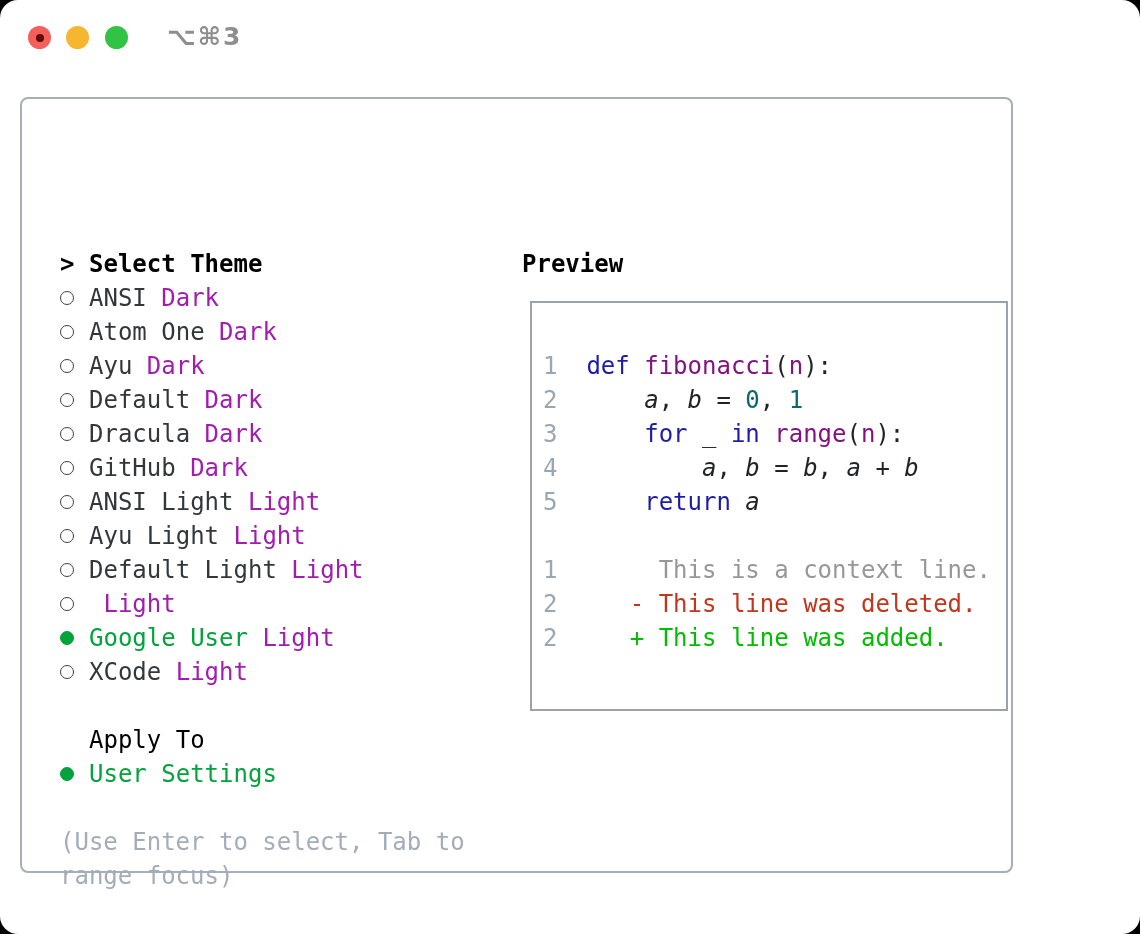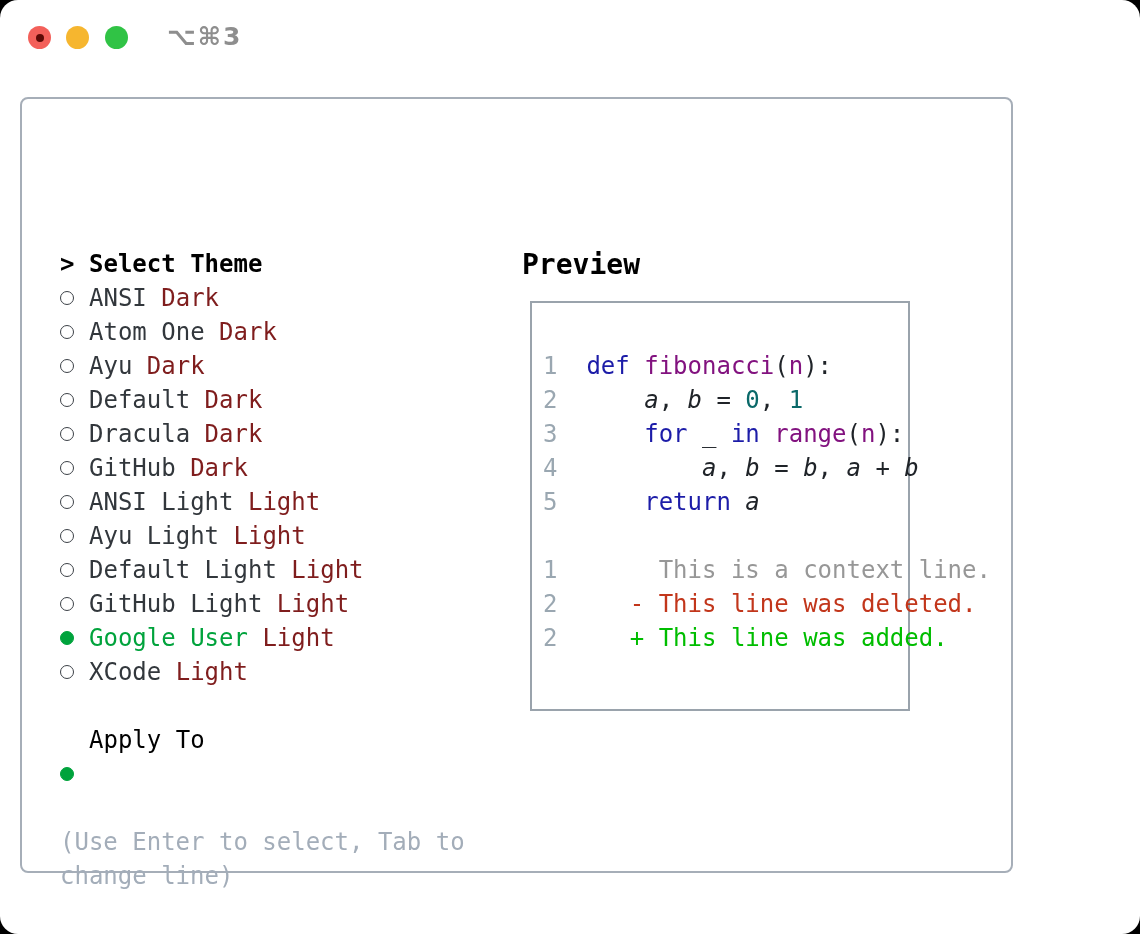--- a/index.html
+++ b/index.html
@@ -28,27 +28,27 @@
   .row{height:34px;display:flex;align-items:center;white-space:pre;}
   .marker-cell{display:inline-flex;width:29px;align-items:center;flex:none;}
   .pointer{font-weight:bold;color:#000;}
   .dot{width:14px;height:14px;border-radius:50%;box-sizing:border-box;
        border:1.7px solid #3c4147;background:transparent;}
   .dot.sel{background:#00a33c;border-color:#00a33c;}
   .hdr{font-weight:bold;color:#000;}
   .sub-hdr{color:#000;}
   .item-name{color:#32373c;}
   .sel-text{color:#00a33c;}
-  .variant{color:#7f1d1d;}
+  .variant{color:#a21caf;}
   .help-line{height:34px;display:flex;align-items:center;white-space:pre;color:#a3adb9;text-align:center;}
 
   
   .preview-title{position:absolute;left:500px;top:148px;height:34px;display:flex;
-                 align-items:center;font-size:28px;font-weight:bold;color:#000;}
-  .preview-box{position:absolute;left:508px;top:202px;width:380px;height:410px;
+                 align-items:center;font-size:24px;font-weight:bold;color:#000;}
+  .preview-box{position:absolute;left:508px;top:202px;width:478px;height:410px;
                border:2px solid #9aa3ac;box-sizing:border-box;}
   .code{position:absolute;left:11px;top:46px;font-size:24px;line-height:34px;white-space:pre;}
   .code-line{height:34px;}
   .lnum{display:inline-block;width:43.4px;color:#9aa7b1;}
   .tk-kw{color:#1c1ca8;}
   .tk-fn{color:#82127f;}
   .tk-nm{color:#0a6969;}
   .tk-pl{color:#1f2328;}
   .tk-var{color:#1f2328;font-style:italic;}
   .tk-ctx{color:#979797;}
@@ -78,40 +78,40 @@
       <div id="theme-list">
           <div class="row"><span class="marker-cell"><span class="dot"></span></span><span class="item-name">ANSI</span><span class="variant"> Dark</span></div>
           <div class="row"><span class="marker-cell"><span class="dot"></span></span><span class="item-name">Atom One</span><span class="variant"> Dark</span></div>
           <div class="row"><span class="marker-cell"><span class="dot"></span></span><span class="item-name">Ayu</span><span class="variant"> Dark</span></div>
           <div class="row"><span class="marker-cell"><span class="dot"></span></span><span class="item-name">Default</span><span class="variant"> Dark</span></div>
           <div class="row"><span class="marker-cell"><span class="dot"></span></span><span class="item-name">Dracula</span><span class="variant"> Dark</span></div>
           <div class="row"><span class="marker-cell"><span class="dot"></span></span><span class="item-name">GitHub</span><span class="variant"> Dark</span></div>
           <div class="row"><span class="marker-cell"><span class="dot"></span></span><span class="item-name">ANSI Light</span><span class="variant"> Light</span></div>
           <div class="row"><span class="marker-cell"><span class="dot"></span></span><span class="item-name">Ayu Light</span><span class="variant"> Light</span></div>
           <div class="row"><span class="marker-cell"><span class="dot"></span></span><span class="item-name">Default Light</span><span class="variant"> Light</span></div>
-          <div class="row"><span class="marker-cell"><span class="dot"></span></span><span class="item-name">GitHub Light</span><span class="variant"> Light</span></div>
+          <div class="row"><span class="marker-cell"><span class="dot"></span></span><span class="variant"> Light</span></div>
           <div class="row"><span class="marker-cell"><span class="dot sel"></span></span><span class="item-name sel-text">Google User</span><span class="variant"> Light</span></div>
           <div class="row"><span class="marker-cell"><span class="dot"></span></span><span class="item-name">XCode</span><span class="variant"> Light</span></div>
         </div>
 
       <div class="row"></div>
 
       <div class="row">
         <span class="marker-cell"></span>
         <span class="sub-hdr">Apply To</span>
       </div>
 
       <div id="apply-list">
-          <div class="row"><span class="marker-cell"><span class="dot sel"></span></span></div>
+          <div class="row"><span class="marker-cell"><span class="dot sel"></span></span><span class="sel-text">User Settings</span></div>
         </div>
 
       <div class="row"></div>
 
       <div class="help-line">(Use Enter to select, Tab to</div>
-      <div class="help-line">change line)</div>
+      <div class="help-line">range focus)</div>
     </div>
 
     <div class="preview-title">Preview</div>
 
     <div class="preview-box">
       <div class="code" id="code-block"><div class="code-line"><span class="lnum">1</span><span class="tk-kw">def</span><span class="tk-pl"> </span><span class="tk-fn">fibonacci</span><span class="tk-pl">(</span><span class="tk-fn">n</span><span class="tk-pl">):</span></div><div class="code-line"><span class="lnum">2</span><span class="tk-pl">    </span><span class="tk-var">a</span><span class="tk-pl">, </span><span class="tk-var">b</span><span class="tk-pl"> = </span><span class="tk-nm">0</span><span class="tk-pl">, </span><span class="tk-nm">1</span></div><div class="code-line"><span class="lnum">3</span><span class="tk-pl">    </span><span class="tk-kw">for</span><span class="tk-pl"> _ </span><span class="tk-kw">in</span><span class="tk-pl"> </span><span class="tk-fn">range</span><span class="tk-pl">(</span><span class="tk-fn">n</span><span class="tk-pl">):</span></div><div class="code-line"><span class="lnum">4</span><span class="tk-pl">        </span><span class="tk-var">a</span><span class="tk-pl">, </span><span class="tk-var">b</span><span class="tk-pl"> = </span><span class="tk-var">b</span><span class="tk-pl">, </span><span class="tk-var">a</span><span class="tk-pl"> + </span><span class="tk-var">b</span></div><div class="code-line"><span class="lnum">5</span><span class="tk-pl">    </span><span class="tk-kw">return</span><span class="tk-pl"> </span><span class="tk-var">a</span></div><div class="code-line"><span class="lnum"></span></div><div class="code-line"><span class="lnum">1</span><span class="tk-ctx">     This is a context line.</span></div><div class="code-line"><span class="lnum">2</span><span class="tk-del">   - This line was deleted.</span></div><div class="code-line"><span class="lnum">2</span><span class="tk-add">   + This line was added.</span></div></div>
     </div>
 
   </div>
 </div>

